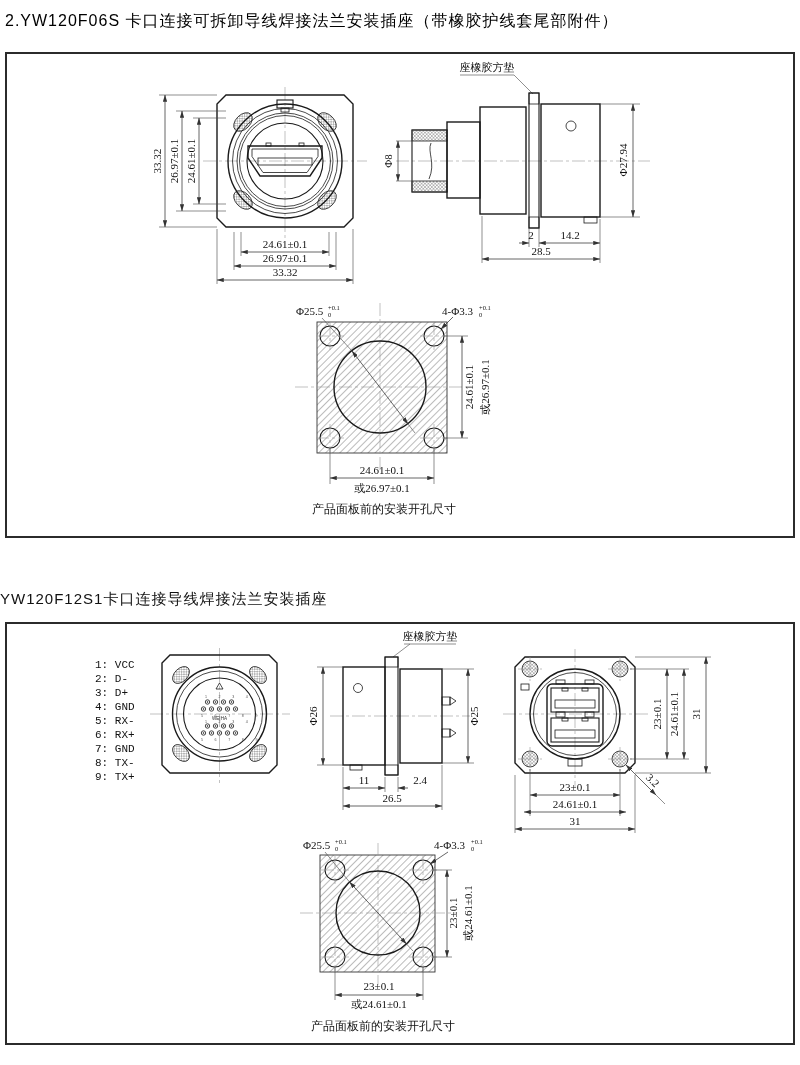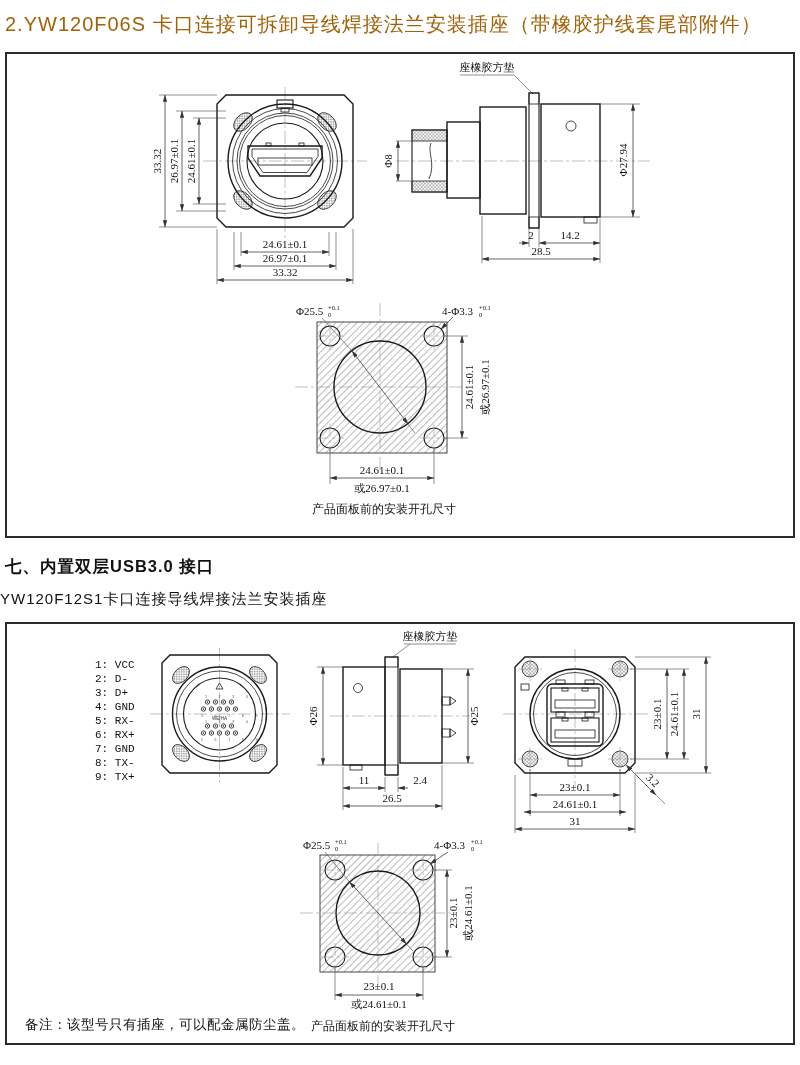--- a/index.html
+++ b/index.html
@@ -1,19 +1,19 @@
 <!DOCTYPE html>
 <html><head>
 <meta charset="utf-8">
 <style>
   html,body { margin:0; padding:0; background:#ffffff; }
   .page { position:relative; width:800px; height:1065px; background:#fff;
           font-family:"Liberation Sans", sans-serif; color:#111; overflow:hidden; }
-  .doc-title { position:absolute; left:5px; top:11px; font-size:20px; letter-spacing:1px;
-               color:#a16207; white-space:nowrap; }
+  .doc-title { position:absolute; left:5px; top:11px; font-size:16px; letter-spacing:1px;
+               color:#000000; white-space:nowrap; }
   .sec-title { position:absolute; left:5px; top:556px; font-size:16.5px; font-weight:bold;
                letter-spacing:1px; white-space:nowrap; }
   .sec-sub   { position:absolute; left:0; top:590px; font-size:15px; letter-spacing:1px;
                white-space:nowrap; }
   .frame { position:absolute; left:5px; width:786px; border:2px solid #2b2b2b; background:#fff; }
   .frame1 { top:52px;  height:482px; }
   .frame2 { top:622px; height:419px; }
   .note { position:absolute; left:25px; top:1016px; font-size:13.5px; letter-spacing:0.5px;
           white-space:nowrap; }
   svg { display:block; }
@@ -192,21 +192,20 @@
         <line class="ext" x1="434" y1="448" x2="434" y2="484"></line>
         <line class="dim" x1="330" y1="478" x2="434" y2="478" marker-start="url(#ar1)" marker-end="url(#ar1)"></line>
         <text class="dtxt" x="382" y="474" text-anchor="middle">24.61±0.1</text>
         <text class="dtxt" x="382" y="492" text-anchor="middle">或26.97±0.1</text>
       </g>
       <text class="cap" x="384" y="513" text-anchor="middle">产品面板前的安装开孔尺寸</text>
     </g>
   </svg>
   </div>
 
-  <div class="sec-title">七、内置双层USB3.0 接口</div>
   <div class="sec-sub">YW120F12S1卡口连接导线焊接法兰安装插座</div>
 
   <div class="frame frame2">
   <svg width="786" height="419" viewBox="7 624 786 419">
     <defs>
       <marker id="ar2" viewBox="0 0 10 6" refX="9.5" refY="3" markerWidth="9.5" markerHeight="5.7" orient="auto-start-reverse">
             <path d="M0,0 L10,3 L0,6 Z" fill="#333"></path>
           </marker>
       <pattern id="hat2" width="5" height="5" patternUnits="userSpaceOnUse" patternTransform="rotate(45)">
         <line x1="0" y1="0" x2="0" y2="5" stroke="#555" stroke-width="0.8"></line>
@@ -428,15 +427,14 @@
         <line class="ext" x1="423" y1="967" x2="423" y2="1000"></line>
         <line class="dim" x1="335" y1="995" x2="423" y2="995" marker-start="url(#ar2)" marker-end="url(#ar2)"></line>
         <text class="dtxt" x="379" y="990" text-anchor="middle">23±0.1</text>
         <text class="dtxt" x="379" y="1008" text-anchor="middle">或24.61±0.1</text>
       </g>
       <text class="cap" x="383" y="1030" text-anchor="middle">产品面板前的安装开孔尺寸</text>
     </g>
   </svg>
   </div>
 
-  <div class="note">备注：该型号只有插座，可以配金属防尘盖。</div>
 
 </div>
 
 </body></html>

